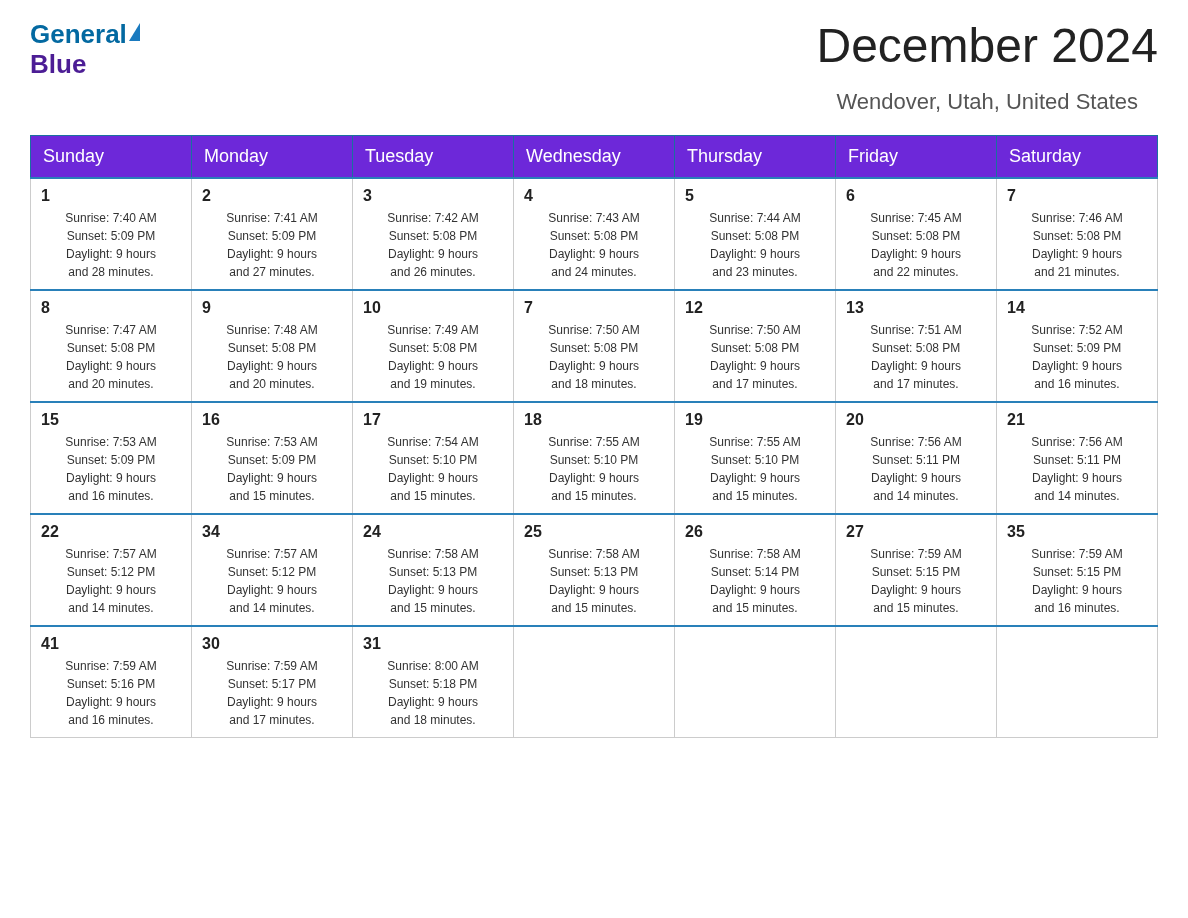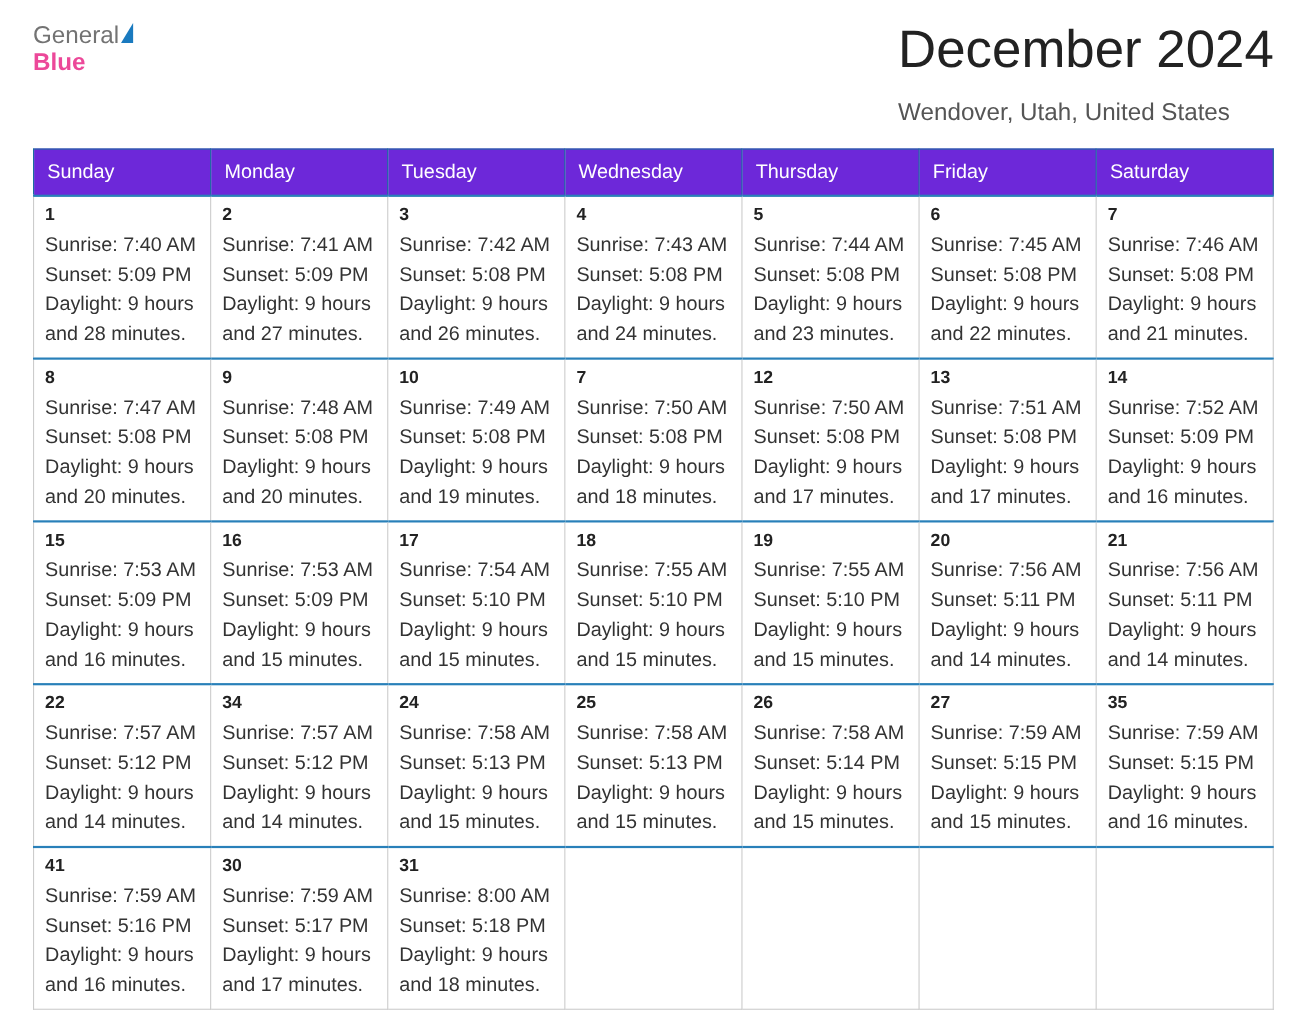--- a/index.html
+++ b/index.html
@@ -15,44 +15,44 @@
       justify-content: space-between;
       align-items: flex-start;
       margin-bottom: 20px;
     }
     .logo {
       display: flex;
       align-items: center;
       gap: 0;
     }
     .logo-text {
-      font-size: 22px;
-      font-weight: normal;
-      color: #737373;
+      font-size: 26px;
+      font-weight: bold;
+      color: #0369a1;
       line-height: 1.1;
     }
     .logo-triangle {
       width: 0;
       height: 0;
       border-left: 11px solid transparent;
       border-right: 0px solid transparent;
       border-bottom: 18px solid #1a7abf;
       display: inline-block;
       margin-left: 2px;
       vertical-align: middle;
       position: relative;
       top: -2px;
     }
     .logo-line2 {
-      font-size: 22px;
+      font-size: 26px;
       font-weight: bold;
-      color: #ec4899;
+      color: #4c1d95;
     }
     .title-area {
-      text-align: left;
+      text-align: center;
     }
     .month-title {
       font-size: 48px;
       font-weight: normal;
       color: #222;
       line-height: 1.1;
     }
     .location {
       font-size: 22px;
       color: #555;
@@ -83,23 +83,24 @@
       height: 110px;
     }
     .day-num {
       font-size: 16px;
       font-weight: bold;
       color: #222;
       display: block;
       margin-bottom: 4px;
     }
     .day-info {
-      font-size: 18px;
+      font-size: 12px;
       line-height: 1.5;
       color: #333;
+      text-align: center;
     }
     .empty-cell {
       background: #fff;
     }
     .calendar tr td {
       border-top: 2px solid #2980b9;
     }
     .calendar tr th {
       border: 1px solid #1a6fa0;
     }

